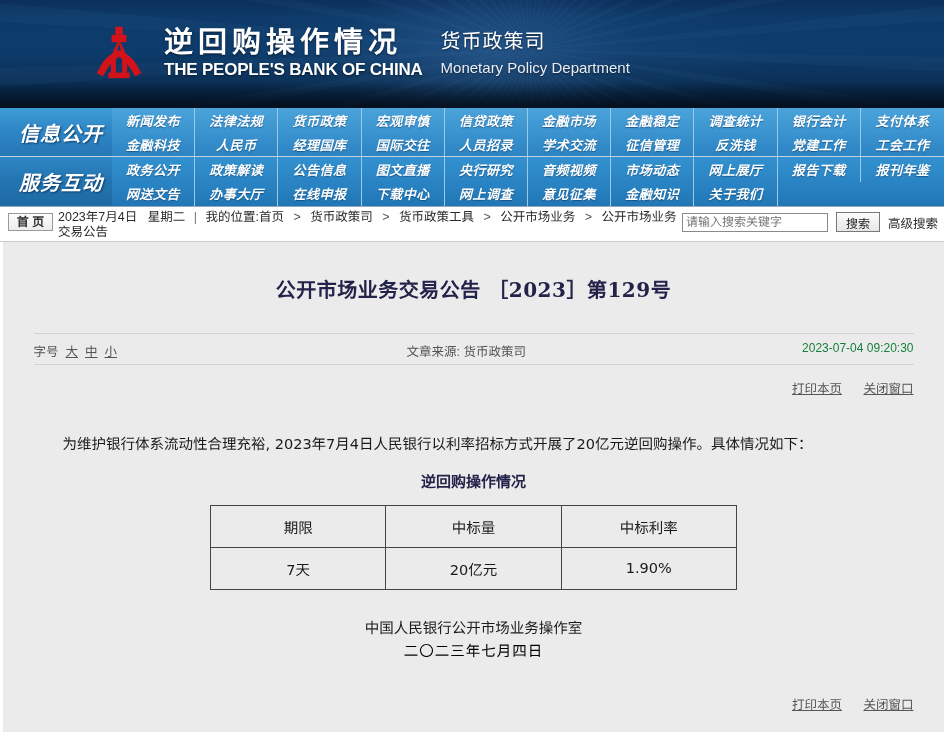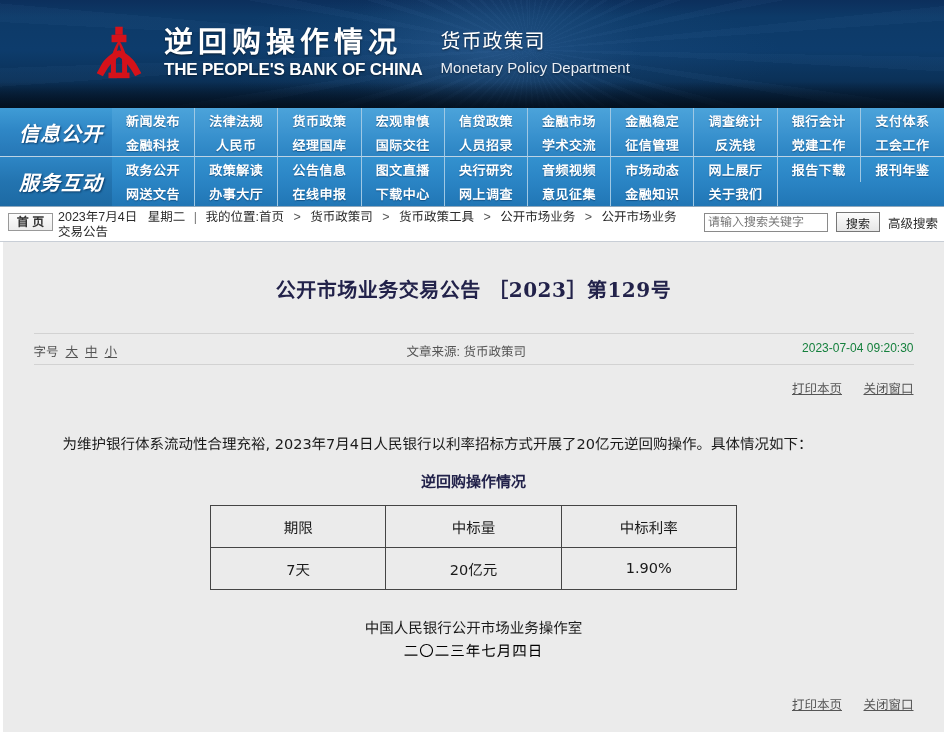--- a/index.html
+++ b/index.html
@@ -143,20 +143,21 @@
   }
   .nav-side.b {
     background: linear-gradient(180deg, #2e86c5 0%, #2374b0 50%, #1d6aa4 100%);
   }
   .nav-grid {
     flex: 1;
     display: grid;
     grid-template-columns: repeat(10, 1fr);
     grid-template-rows: repeat(4, 1fr);
     background: #eab308;
+    font-style: italic;
   }
   .nav-cell {
     display: flex;
     align-items: center;
     justify-content: center;
     font-family: "DejaVu Serif", "Liberation Serif", serif;
     font-size: 13px;
     font-weight: bold;
     color: #ffffff;
     letter-spacing: .5px;
@@ -213,21 +214,21 @@
 
   .search-wrap {
     position: absolute;
     right: 6px;
     top: 5px;
     display: flex;
     align-items: center;
     gap: 8px;
   }
   .search-input {
-    width: 124px;
+    width: 146px;
     height: 19px;
     box-sizing: border-box;
     border: 1px solid #8a8a8a;
     background: #fff;
     font-size: 12px;
     color: #777;
     padding: 0 3px;
     font-family: "Liberation Sans", sans-serif;
     outline: none;
   }

